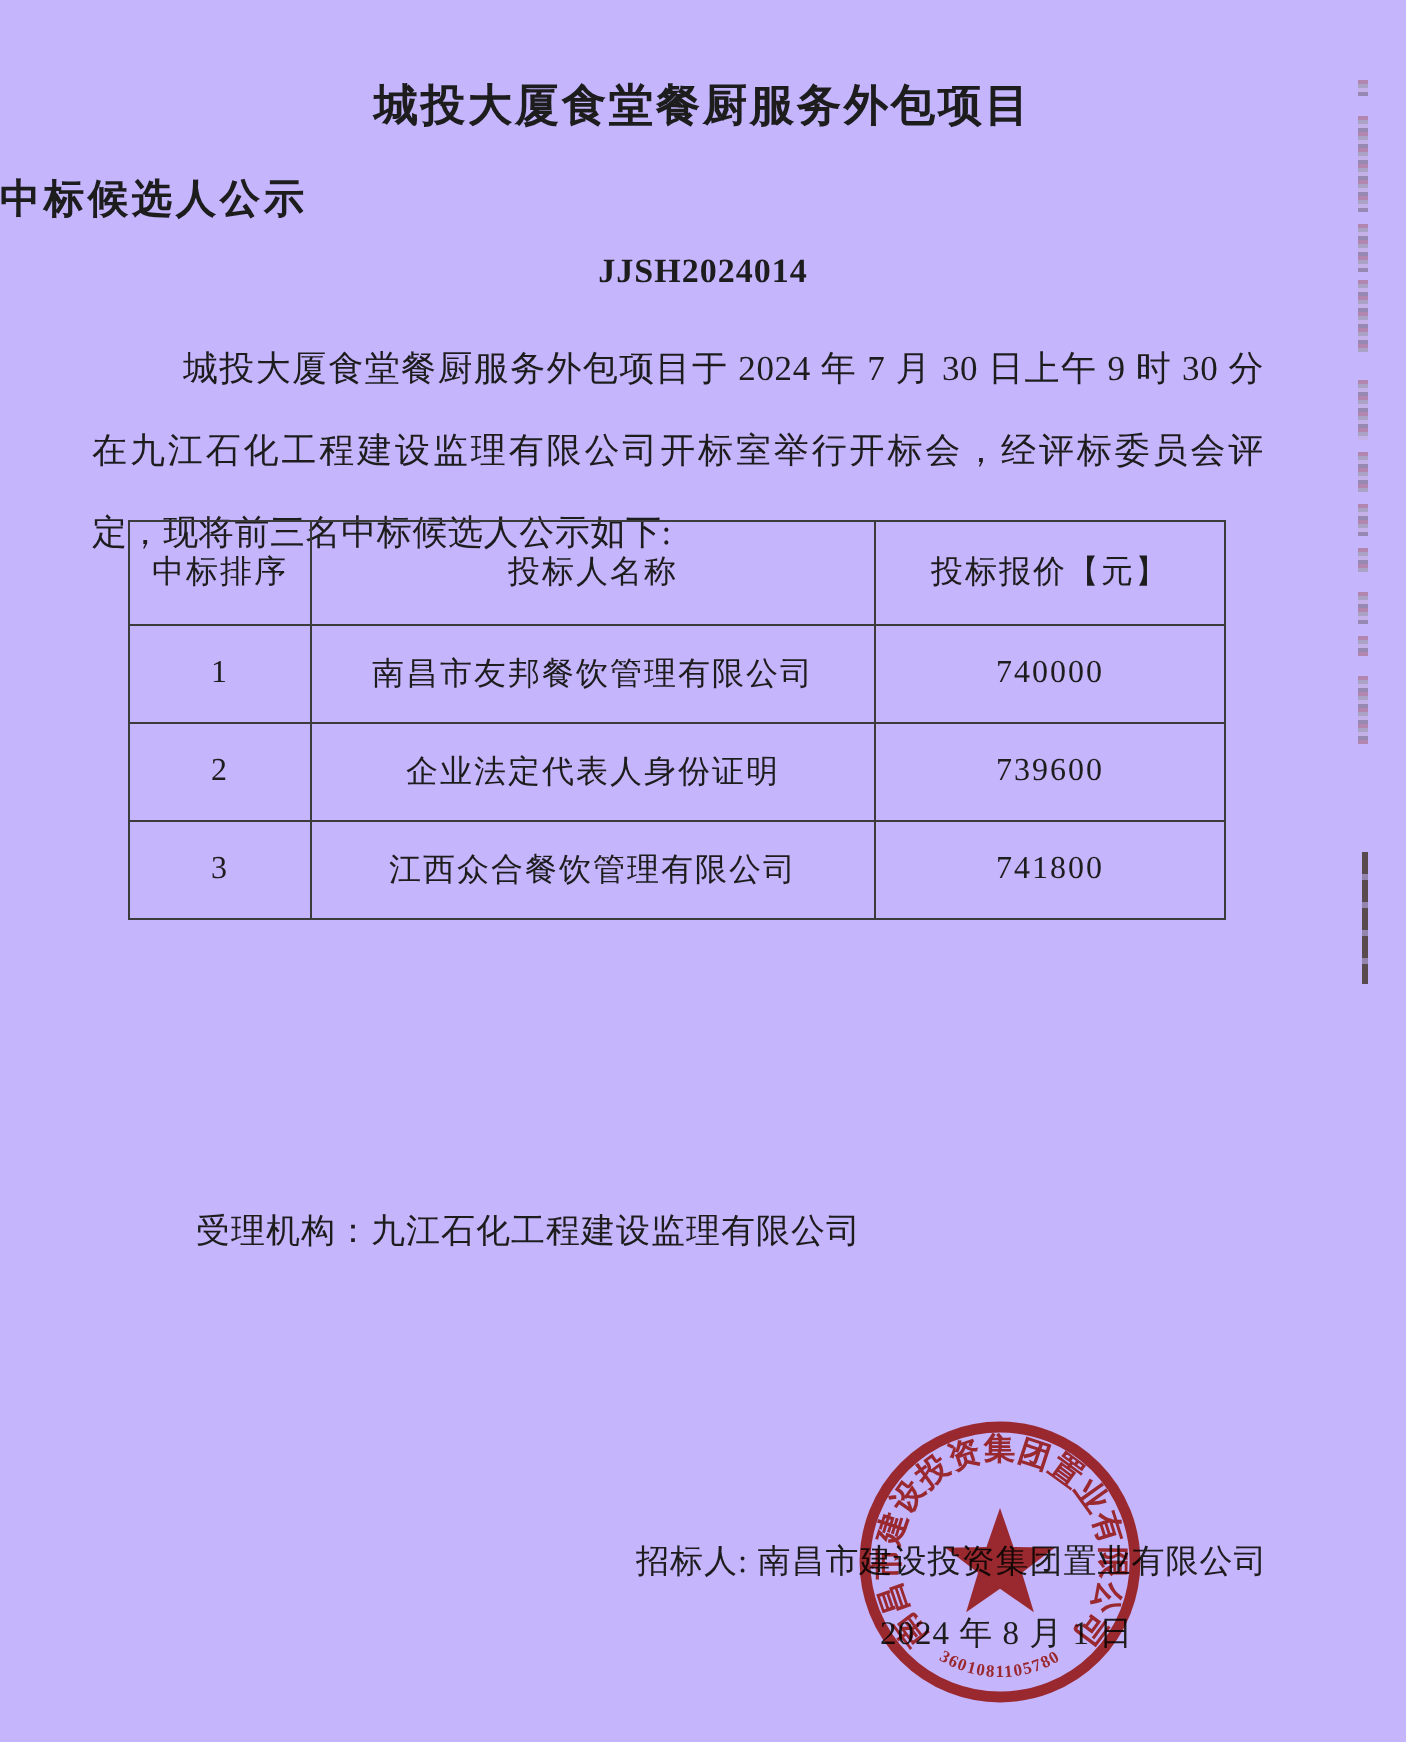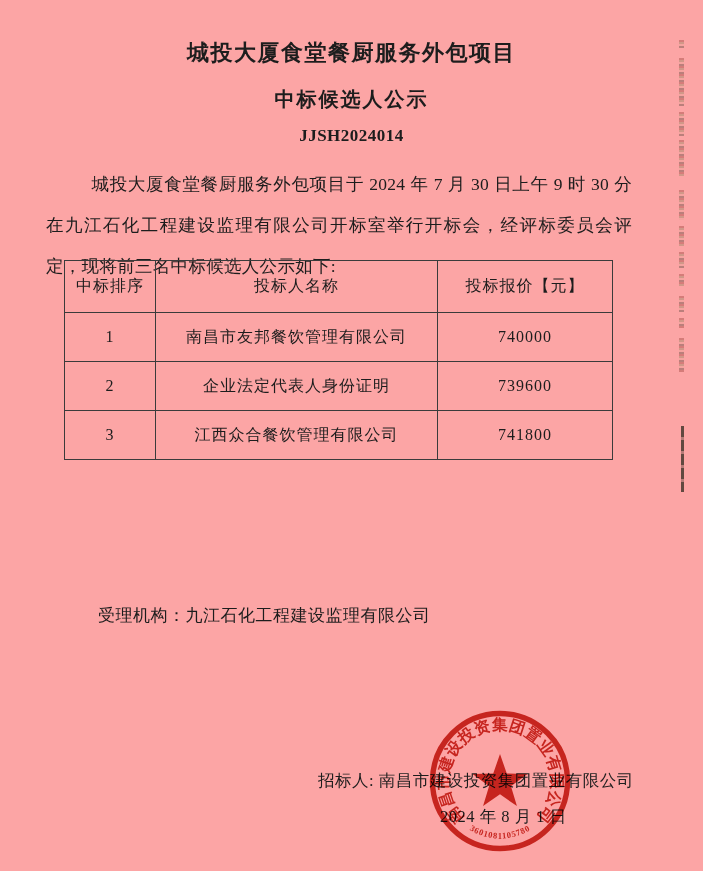--- a/index.html
+++ b/index.html
@@ -1,22 +1,22 @@
 <!DOCTYPE html>
 <html><head>
 <meta charset="utf-8">
 <style>
   html,body{margin:0;padding:0;background:#ffffff;}
   .page{
-    position:relative;width:703px;height:871px;background:#fca5a5;overflow:hidden;
+    position:relative;width:703px;height:871px;background:#c4b5fd;overflow:hidden;
     font-family:"Liberation Serif","DejaVu Serif",serif;color:#1d1d1d;
   }
   .title1{position:absolute;top:38px;left:0;width:703px;text-align:center;
     font-size:22px;font-weight:bold;letter-spacing:1.5px;}
-  .title2{position:absolute;top:86px;left:0;width:703px;text-align:center;
+  .title2{position:absolute;top:86px;left:0;width:703px;text-align:left;
     font-size:20px;font-weight:bold;letter-spacing:2px;}
   .docnum{position:absolute;top:126px;left:0;width:703px;text-align:center;
     font-size:17px;font-weight:bold;letter-spacing:.5px;}
   .para{position:absolute;left:46px;width:586px;font-size:17.5px;line-height:41px;
     text-align:justify;text-indent:2.6em;letter-spacing:.3px;}
   .para1{top:146px;}
   .para2{top:460px;}
   table.bids{position:absolute;top:260px;left:64px;width:548px;border-collapse:collapse;
     table-layout:fixed;}
   table.bids th,table.bids td{border:1.6px solid #3b3b3b;text-align:center;

